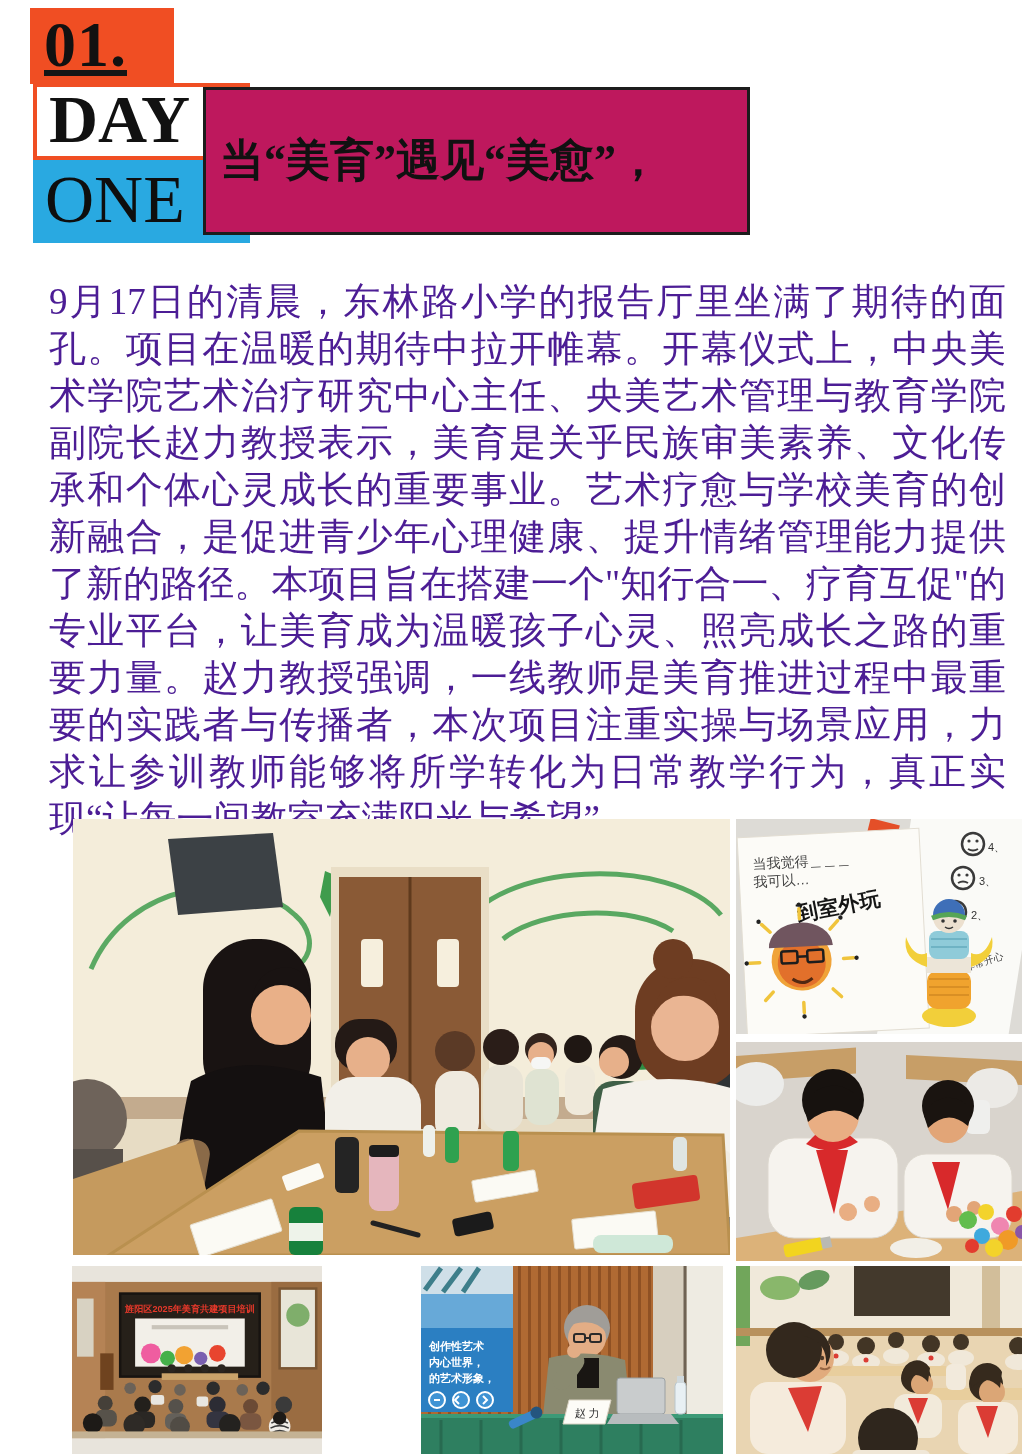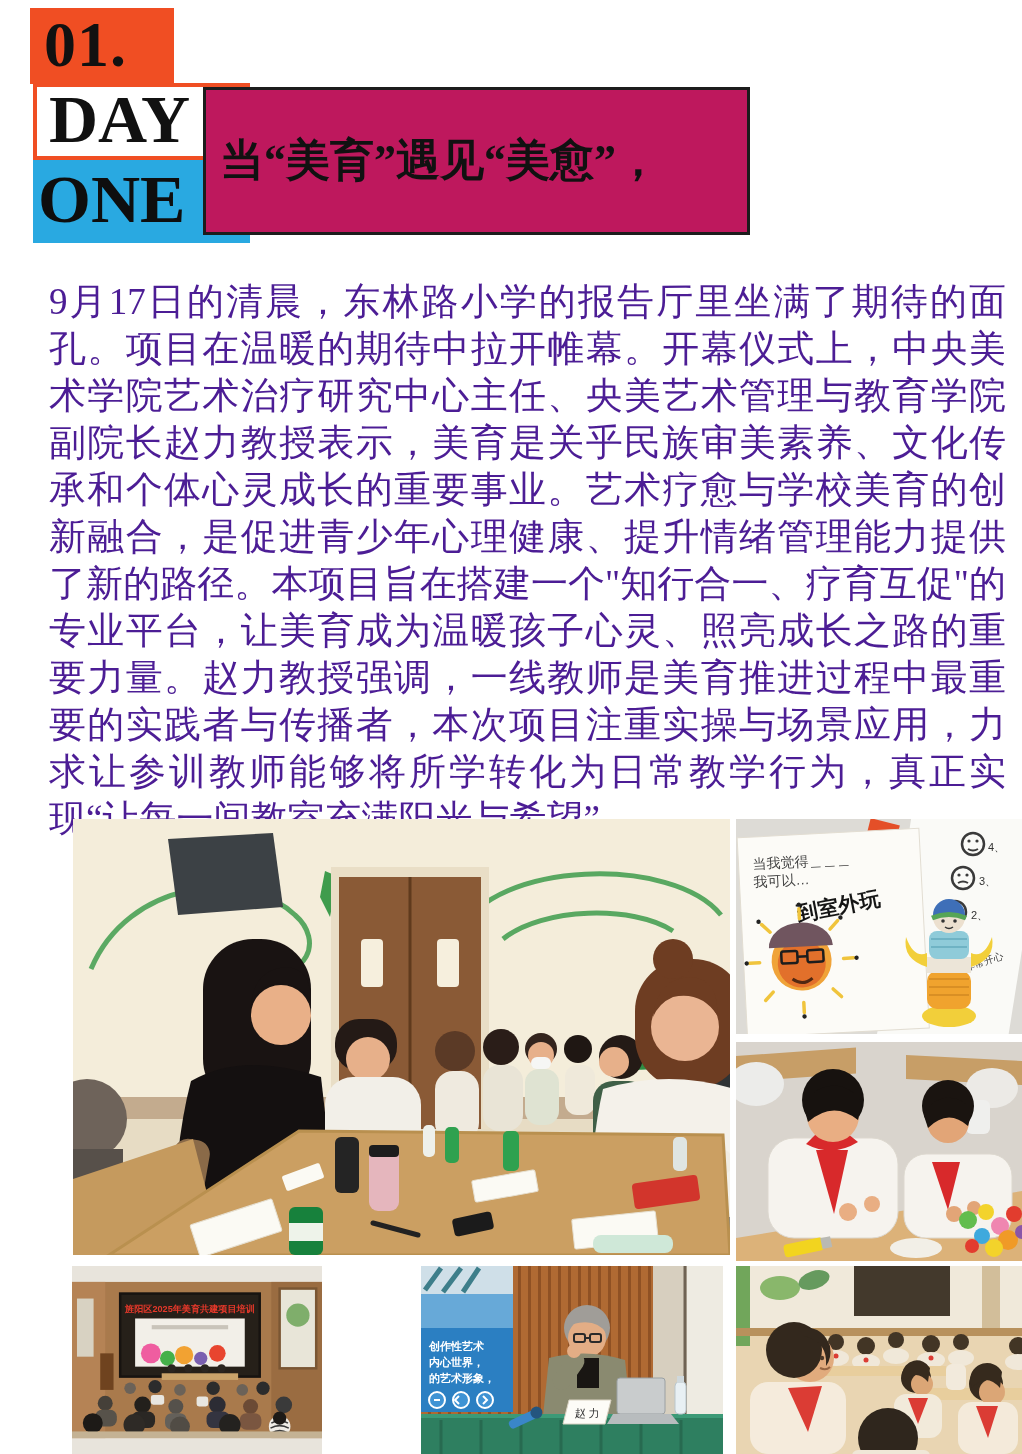--- a/index.html
+++ b/index.html
@@ -1,26 +1,26 @@
 <!DOCTYPE html>
 <html><head>
 <meta charset="utf-8">
 <style>
   html,body{margin:0;padding:0;background:#ffffff;}
   .page{position:relative;width:1022px;height:1454px;background:#ffffff;overflow:hidden;
         font-family:"Liberation Serif","DejaVu Serif",serif;color:#161616;}
 
   
-  .block-orange{position:absolute;left:30px;top:8px;width:144px;height:76px;background:#f04e23;z-index:1;}
+  .block-orange{position:absolute;left:30px;top:8px;width:144px;height:76px;background:#f04e23;z-index:1;text-decoration:underline;}
   .block-orange .num{display:block;font-size:64px;font-weight:700;line-height:74px;padding-left:14px;color:#111;letter-spacing:1px;}
   .block-day{position:absolute;left:33px;top:83px;width:217px;height:77px;background:#ffffff;
              border:4px solid #f04e23;box-sizing:border-box;z-index:2;}
   .block-day .word{display:block;font-size:68px;font-weight:700;line-height:64px;padding-left:12px;color:#111;}
   .block-one{position:absolute;left:33px;top:160px;width:217px;height:83px;background:#29a9e1;z-index:2;}
-  .block-one .word{display:block;font-size:68px;font-weight:700;line-height:78px;padding-left:5px;color:#0e0e0e;}
+  .block-one .word{display:block;font-size:68px;font-weight:400;line-height:78px;padding-left:12px;color:#0e0e0e;}
   .title-box{position:absolute;left:203px;top:87px;width:547px;height:148px;background:#be185d;
              border:3px solid #1c1c1c;box-sizing:border-box;z-index:5;
              display:flex;flex-direction:column;justify-content:center;gap:12px;padding-left:14px;}
   .title-line{font-size:44px;font-weight:700;line-height:1.15;color:#111;white-space:nowrap;}
 
   
   .article{position:absolute;left:33px;top:262px;width:957px;margin:16px;
            font-size:37px;line-height:47px;text-align:justify;color:#4c1d95;}
 
   

